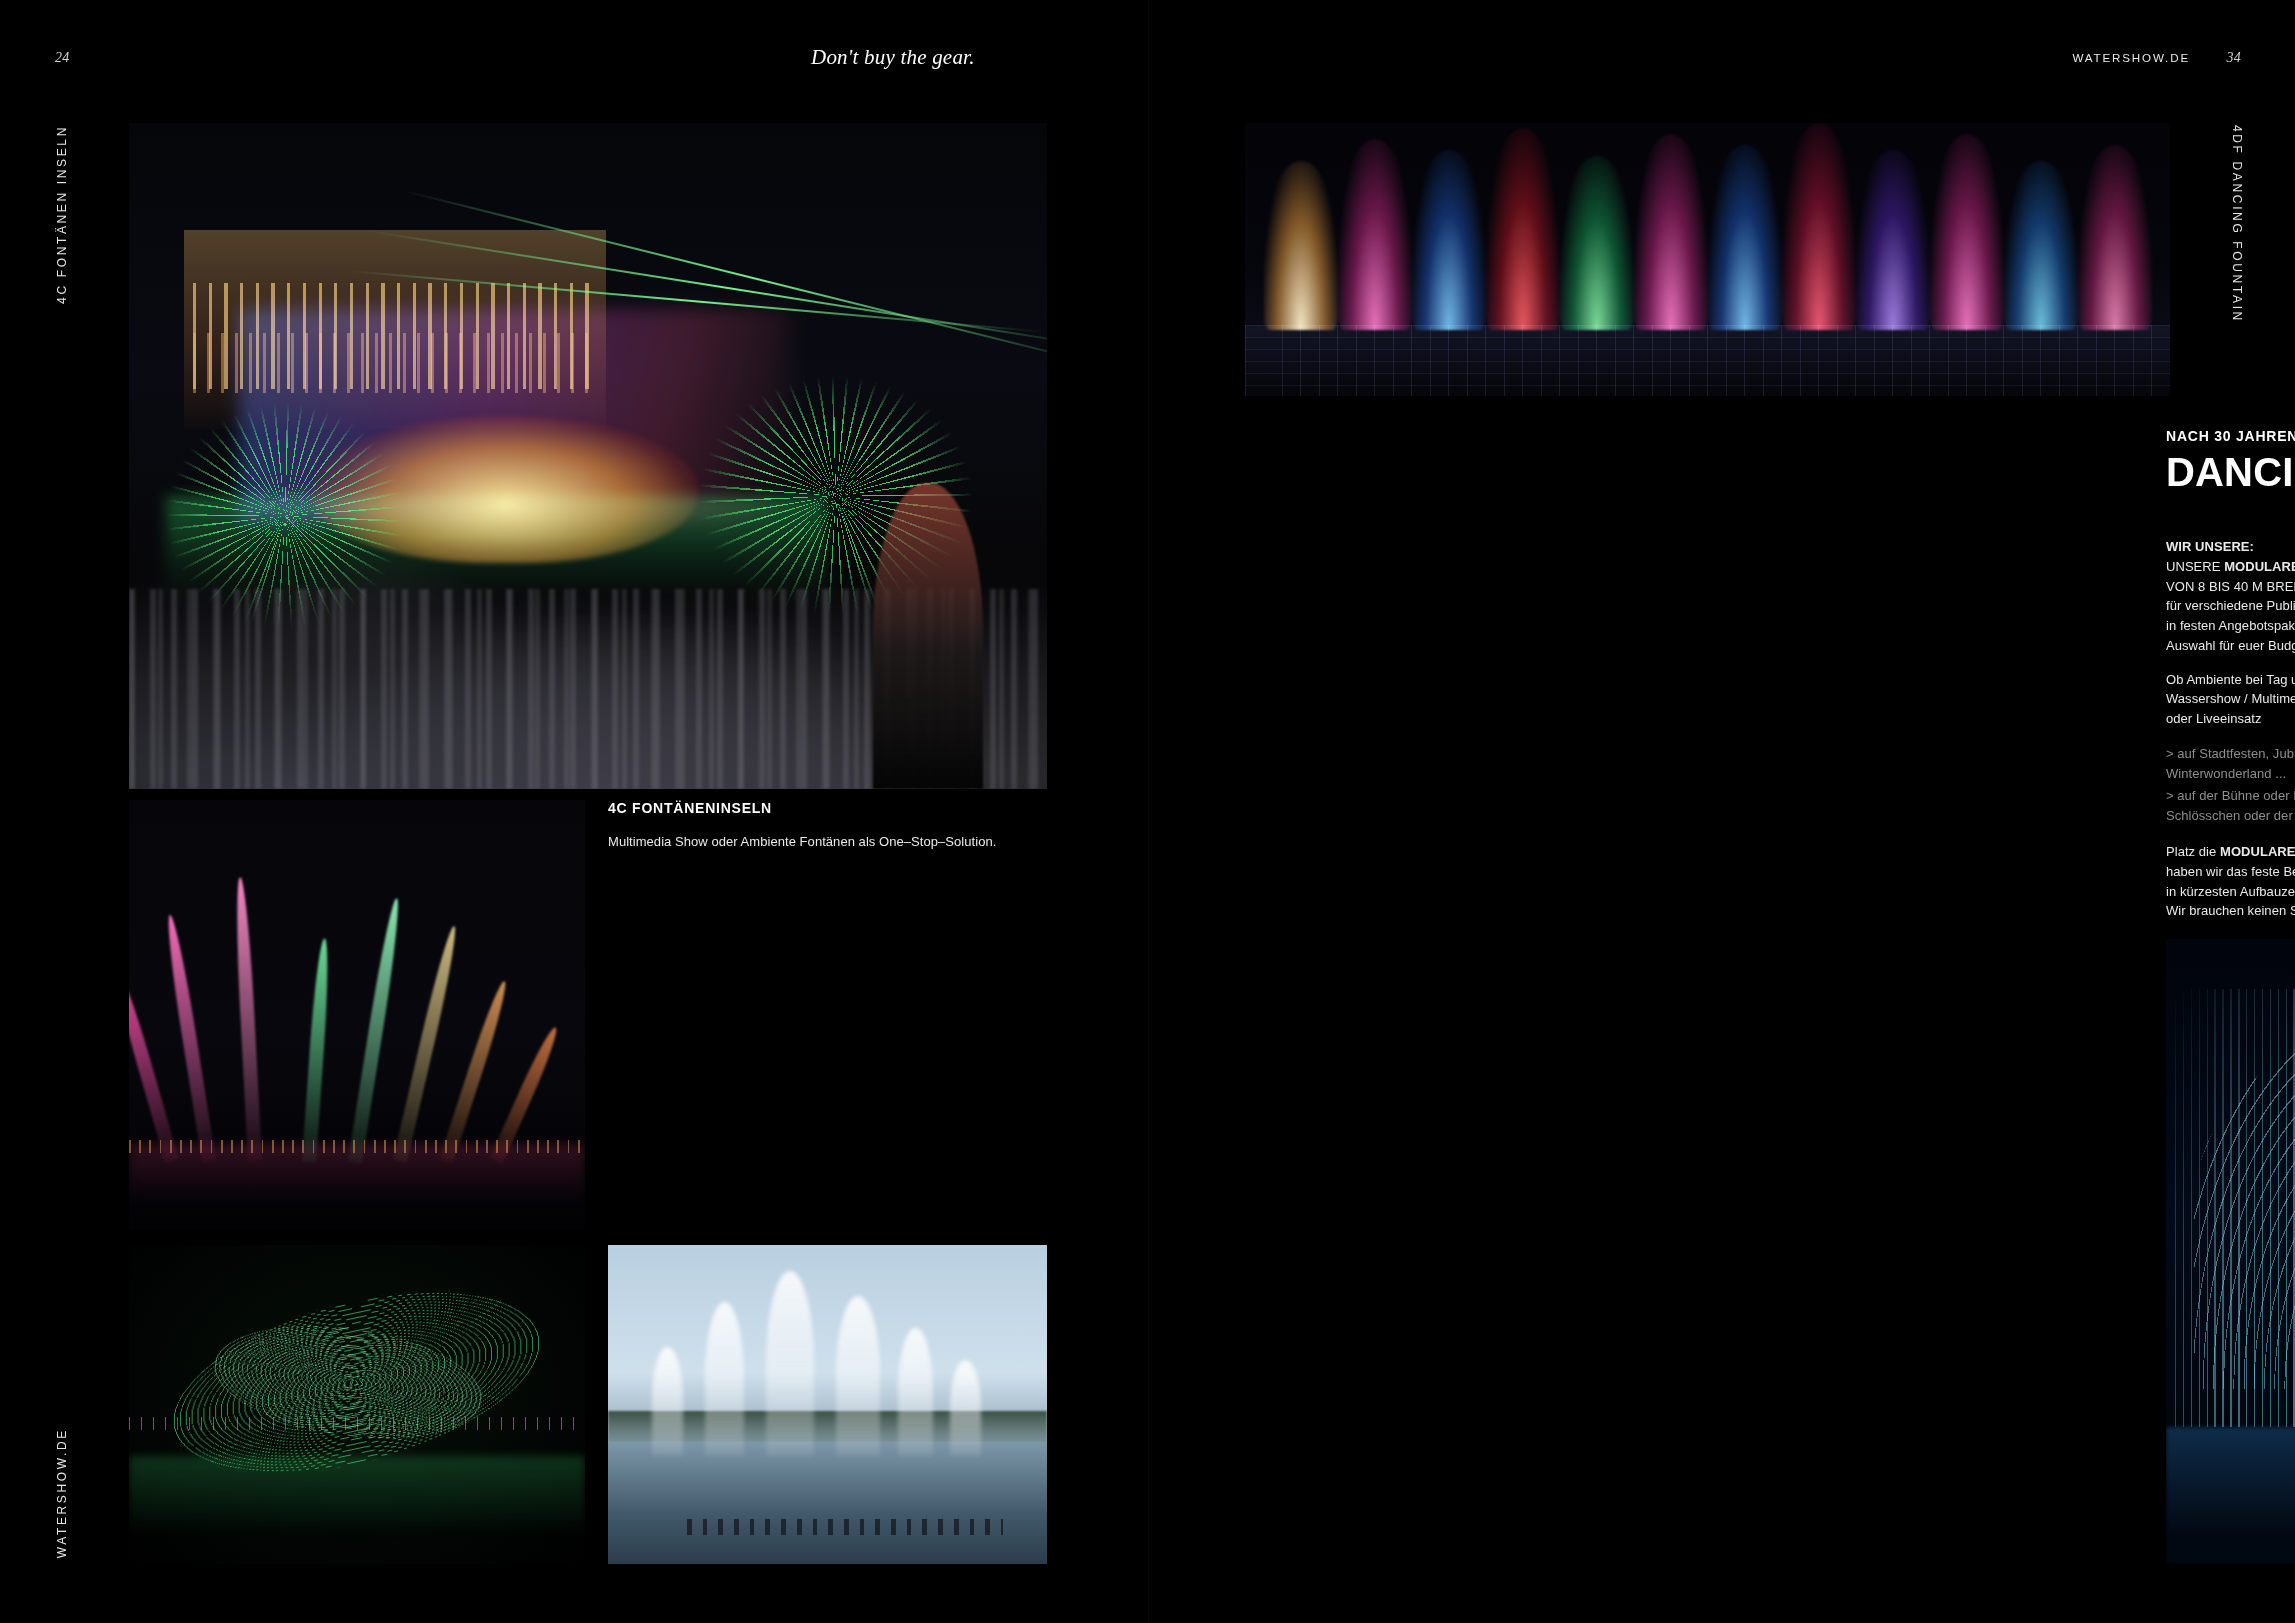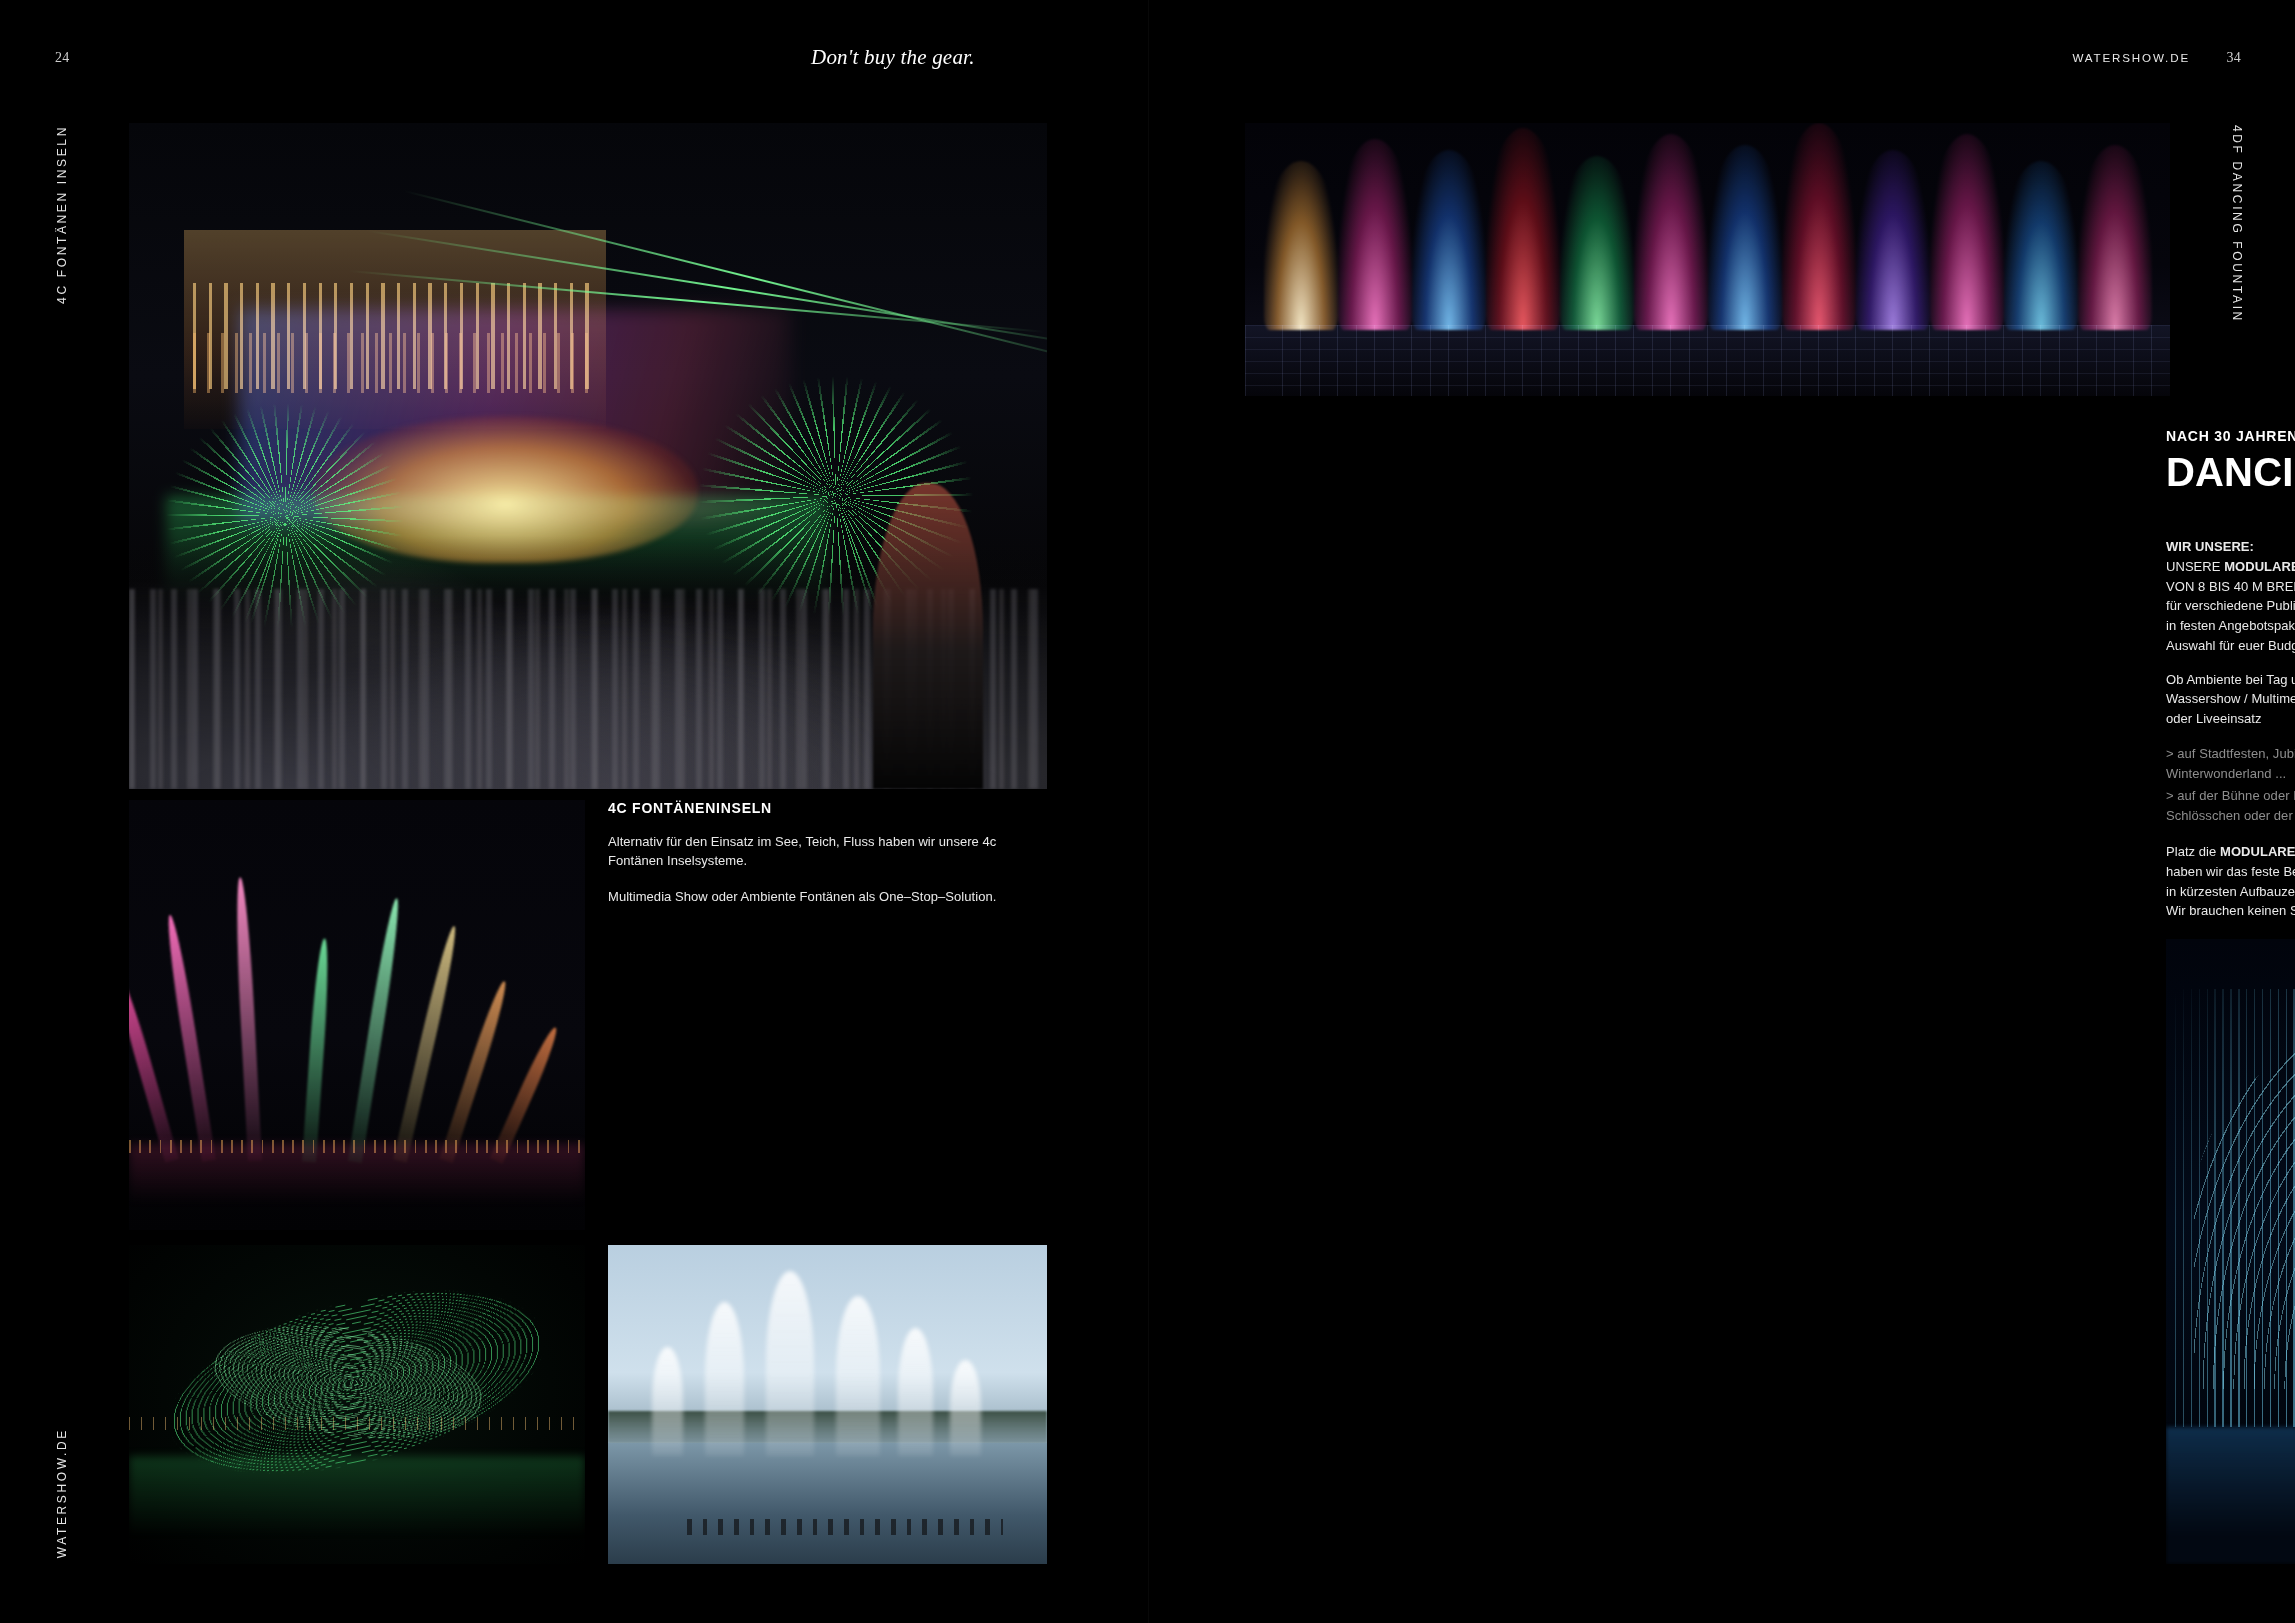--- a/index.html
+++ b/index.html
@@ -28,20 +28,21 @@
     top: 0;
     bottom: 0;
   }
   .page-left  { left: 0;    width: 1148px; }
   .page-right { left: 1148px; width: 1148px; }
 
   
   .folio {
     position: absolute;
     font-family: "Liberation Serif", serif;
+    font-style: italic;
     font-size: 14px;
     color: #cfcfcf;
     letter-spacing: .02em;
   }
   .folio-left  { left: 55px;  top: 50px; }
   .folio-right { right: 55px; top: 50px; text-align: right; }
 
   .runhead {
     position: absolute;
     top: 45px;
@@ -411,21 +412,20 @@
       <div class="laser-fan" style="left:4%; top:42%; width:26%; height:34%;"></div>
       <div class="laser-fan" style="left:62%; top:38%; width:30%; height:36%; transform: scaleX(-1);"></div>
 
       <div class="crowd"></div>
       <div class="crowd-heads"></div>
       <div class="crowd-figure"></div>
     </div>
 
     <div class="txt" style="left:608px; top:800px; width:426px;">
       <h3 class="h-caption">4C FONTÄNENINSELN</h3>
-      <p class="body-p">Alternativ für den Einsatz im See, Teich, Fluss haben wir unsere 4c Fontänen Inselsysteme.</p>
       <p class="body-p">Multimedia Show oder Ambiente Fontänen als One–Stop–Solution.</p>
     </div>
 
     <div class="img jets-pink" style="left:129px; top:800px; width:456px; height:430px;">
       <div class="jet" style="left:8%;  height:46%; background:linear-gradient(to top, rgba(255,60,150,0.05), rgba(255,80,170,0.9)); transform: rotate(-16deg);"></div>
       <div class="jet" style="left:16%; height:58%; background:linear-gradient(to top, rgba(255,40,120,0.05), rgba(255,110,190,0.95)); transform: rotate(-9deg);"></div>
       <div class="jet" style="left:26%; height:66%; background:linear-gradient(to top, rgba(200,40,120,0.05), rgba(255,140,200,0.95)); transform: rotate(-3deg);"></div>
       <div class="jet" style="left:38%; height:52%; background:linear-gradient(to top, rgba(80,255,140,0.05), rgba(120,255,170,0.85)); transform: rotate(4deg);"></div>
       <div class="jet" style="left:48%; height:62%; background:linear-gradient(to top, rgba(60,255,130,0.05), rgba(150,255,190,0.9)); transform: rotate(9deg);"></div>
       <div class="jet" style="left:58%; height:56%; background:linear-gradient(to top, rgba(255,210,80,0.05), rgba(255,230,150,0.8)); transform: rotate(13deg);"></div>

